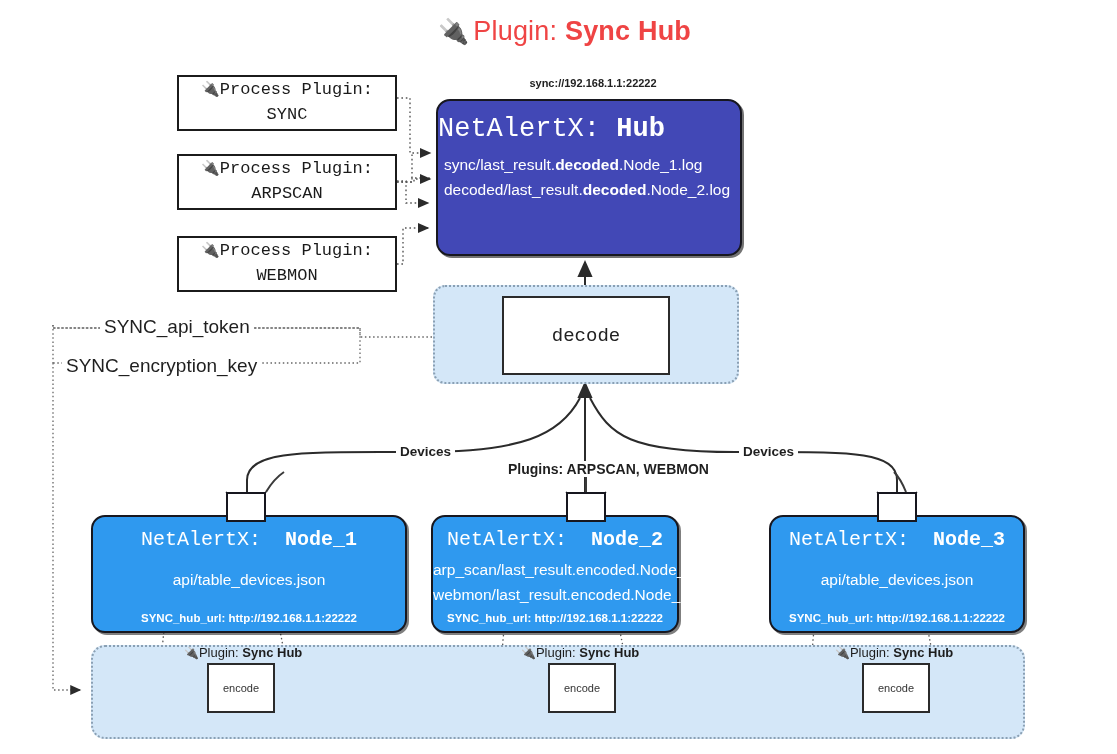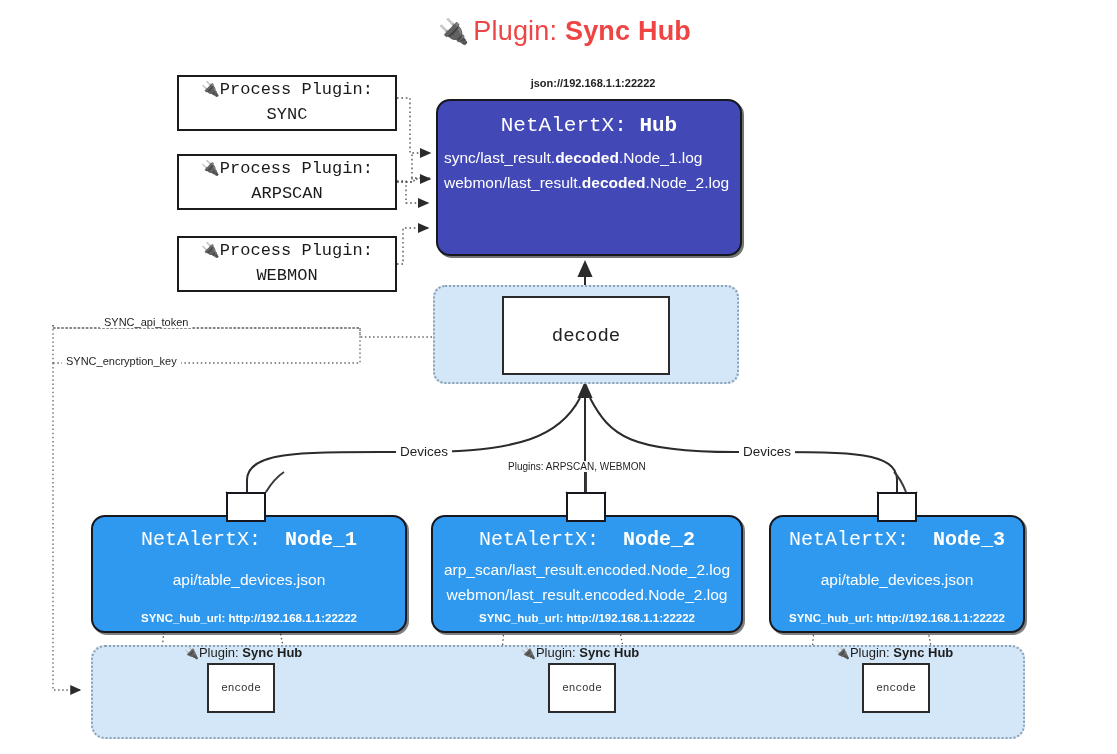--- a/index.html
+++ b/index.html
@@ -27,82 +27,82 @@
   #proc-webmon{left:177px;top:236px;}
 
   
   #hub-url{left:443px;top:77px;width:300px;text-align:center;font-size:11px;
            font-weight:600;color:#222;}
 
   
   #hub{left:436px;top:99px;width:306px;height:157px;background:#4248b6;
        border:2px solid #17171f;border-radius:14px;box-sizing:border-box;
        box-shadow:2px 2px 0 rgba(0,0,0,.55);}
-  #hub .hub-title{margin-top:13px;text-align:center;color:#fff;font-size:21px;
+  #hub .hub-title{margin-top:13px;color:#fff;font-size:27px;
        font-family:"Liberation Mono","DejaVu Sans Mono",monospace;}
   #hub .hub-title b{font-weight:bold;}
   #hub .rows{margin-top:8px;}
   #hub .row{color:#fff;font-size:15.5px;line-height:1.62;white-space:nowrap;
             padding-left:6px;}
   #hub .row b{font-weight:bold;}
   #hub .r1,#hub .r2{}
 
   
   #decode-wrap{left:433px;top:285px;width:306px;height:99px;background:#d4e7f8;
        border:2px dotted #8aa0b4;border-radius:12px;box-sizing:border-box;}
   #decode{position:absolute;left:502px;top:296px;width:168px;height:79px;background:#fff;
        border:2px solid #2b2b2b;box-sizing:border-box;display:flex;
        align-items:center;justify-content:center;
        font-family:"Liberation Mono","DejaVu Sans Mono",monospace;font-size:19px;color:#222;}
 
   
-  .keylbl{position:absolute;background:#fff;font-size:11px;color:#1f1f1f;
+  .keylbl{position:absolute;background:#fff;font-size:19px;color:#1f1f1f;
           padding:0 4px;white-space:nowrap;}
   #lbl-token{left:100px;top:316px;}
   #lbl-key{left:62px;top:355px;}
 
   
   .midlbl{position:absolute;background:#fff;font-size:13.5px;color:#1f1f1f;
-          padding:0 4px;white-space:nowrap;}
+          padding:0 4px;white-space:nowrap;font-weight:bold;}
   #lbl-dev-l{left:396px;top:444px;}
   #lbl-dev-r{left:739px;top:444px;}
-  #lbl-plugins{left:504px;top:461px;font-size:10px;}
+  #lbl-plugins{left:504px;top:461px;font-size:14px;}
 
   
   .node{position:absolute;height:118px;background:#2f99ef;border:2px solid #17171f;
         border-radius:14px;box-sizing:border-box;box-shadow:2px 2px 0 rgba(0,0,0,.5);}
   .node .nt{margin-top:11px;text-align:center;color:#fff;font-size:20px;
         font-family:"Liberation Mono","DejaVu Sans Mono",monospace;}
   .node .nt b{font-weight:bold;margin-left:12px;}
   .node .nline{text-align:center;color:#fff;font-size:15.5px;line-height:1.62;}
   .node .nurl{position:absolute;left:0;right:0;bottom:7px;text-align:center;color:#fff;
         font-size:11.5px;font-weight:600;}
   #node1{left:91px;top:515px;width:316px;}
   #node1 .nline{margin-top:16px;}
-  #node2{left:431px;top:515px;width:312px;}
+  #node2{left:431px;top:515px;width:248px;}
   #node2 .rows{margin-top:6px;}
   #node3{left:769px;top:515px;width:256px;}
   #node3 .nline{margin-top:16px;}
 
   
   .env{position:absolute;width:40px;height:30px;background:#fff;border:2px solid #17171f;
        box-sizing:border-box;}
   #env1{left:226px;top:492px;}
   #env2{left:566px;top:492px;}
   #env3{left:877px;top:492px;}
 
   
   #encode-strip{left:91px;top:645px;width:934px;height:94px;background:#d4e7f8;
        border:2px dotted #8aa0b4;border-radius:14px;box-sizing:border-box;}
   .enc-lbl{position:absolute;font-size:13px;color:#1d1d1d;white-space:nowrap;}
   .enc-lbl .plug{font-size:12px;}
   .enc-lbl b{font-weight:bold;}
   .encbox{position:absolute;width:68px;height:50px;background:#fff;border:2px solid #2b2b2b;
        box-sizing:border-box;display:flex;align-items:center;justify-content:center;
-       font-family:Liberation Mono, monospace;font-size:11px;color:#333;}
+       font-family:Liberation Sans, sans-serif;font-size:11px;color:#333;}
   #enc1-lbl{left:184px;top:645px;}  #enc1{left:207px;top:663px;}
   #enc2-lbl{left:521px;top:645px;}  #enc2{left:548px;top:663px;}
   #enc3-lbl{left:835px;top:645px;}  #enc3{left:862px;top:663px;}
 </style>
 </head>
 <body>
 
 <svg class="layer">
   <defs>
     <marker id="ah" markerWidth="9" markerHeight="9" refX="7.5" refY="4.5" orient="auto">
@@ -176,30 +176,30 @@
 </div>
 <div class="proc" id="proc-arpscan">
   <div class="l1"><span class="plug">🔌</span><span>Process Plugin:</span></div>
   <div>ARPSCAN</div>
 </div>
 <div class="proc" id="proc-webmon">
   <div class="l1"><span class="plug">🔌</span><span>Process Plugin:</span></div>
   <div>WEBMON</div>
 </div>
 
-<div class="abs" id="hub-url">json://192.168.1.1:22222</div>
+<div class="abs" id="hub-url">sync://192.168.1.1:22222</div>
 
 <div class="abs" id="hub">
   <div class="hub-title">
     <span>NetAlertX:</span>
     <b>Hub</b>
   </div>
   <div class="rows">
     <div class="row r1"><span>sync/last_result.</span><b>decoded</b><span>.Node_1.log</span></div>
-    <div class="row"><span>webmon/last_result.</span><b>decoded</b><span>.Node_2.log</span></div>
+    <div class="row"><span>decoded/last_result.</span><b>decoded</b><span>.Node_2.log</span></div>
   </div>
 </div>
 
 <div class="abs" id="decode-wrap"></div>
 <div id="decode">decode</div>
 
 <div class="keylbl" id="lbl-token">SYNC_api_token</div>
 <div class="keylbl" id="lbl-key">SYNC_encryption_key</div>
 
 <div class="midlbl" id="lbl-dev-l">Devices</div>

